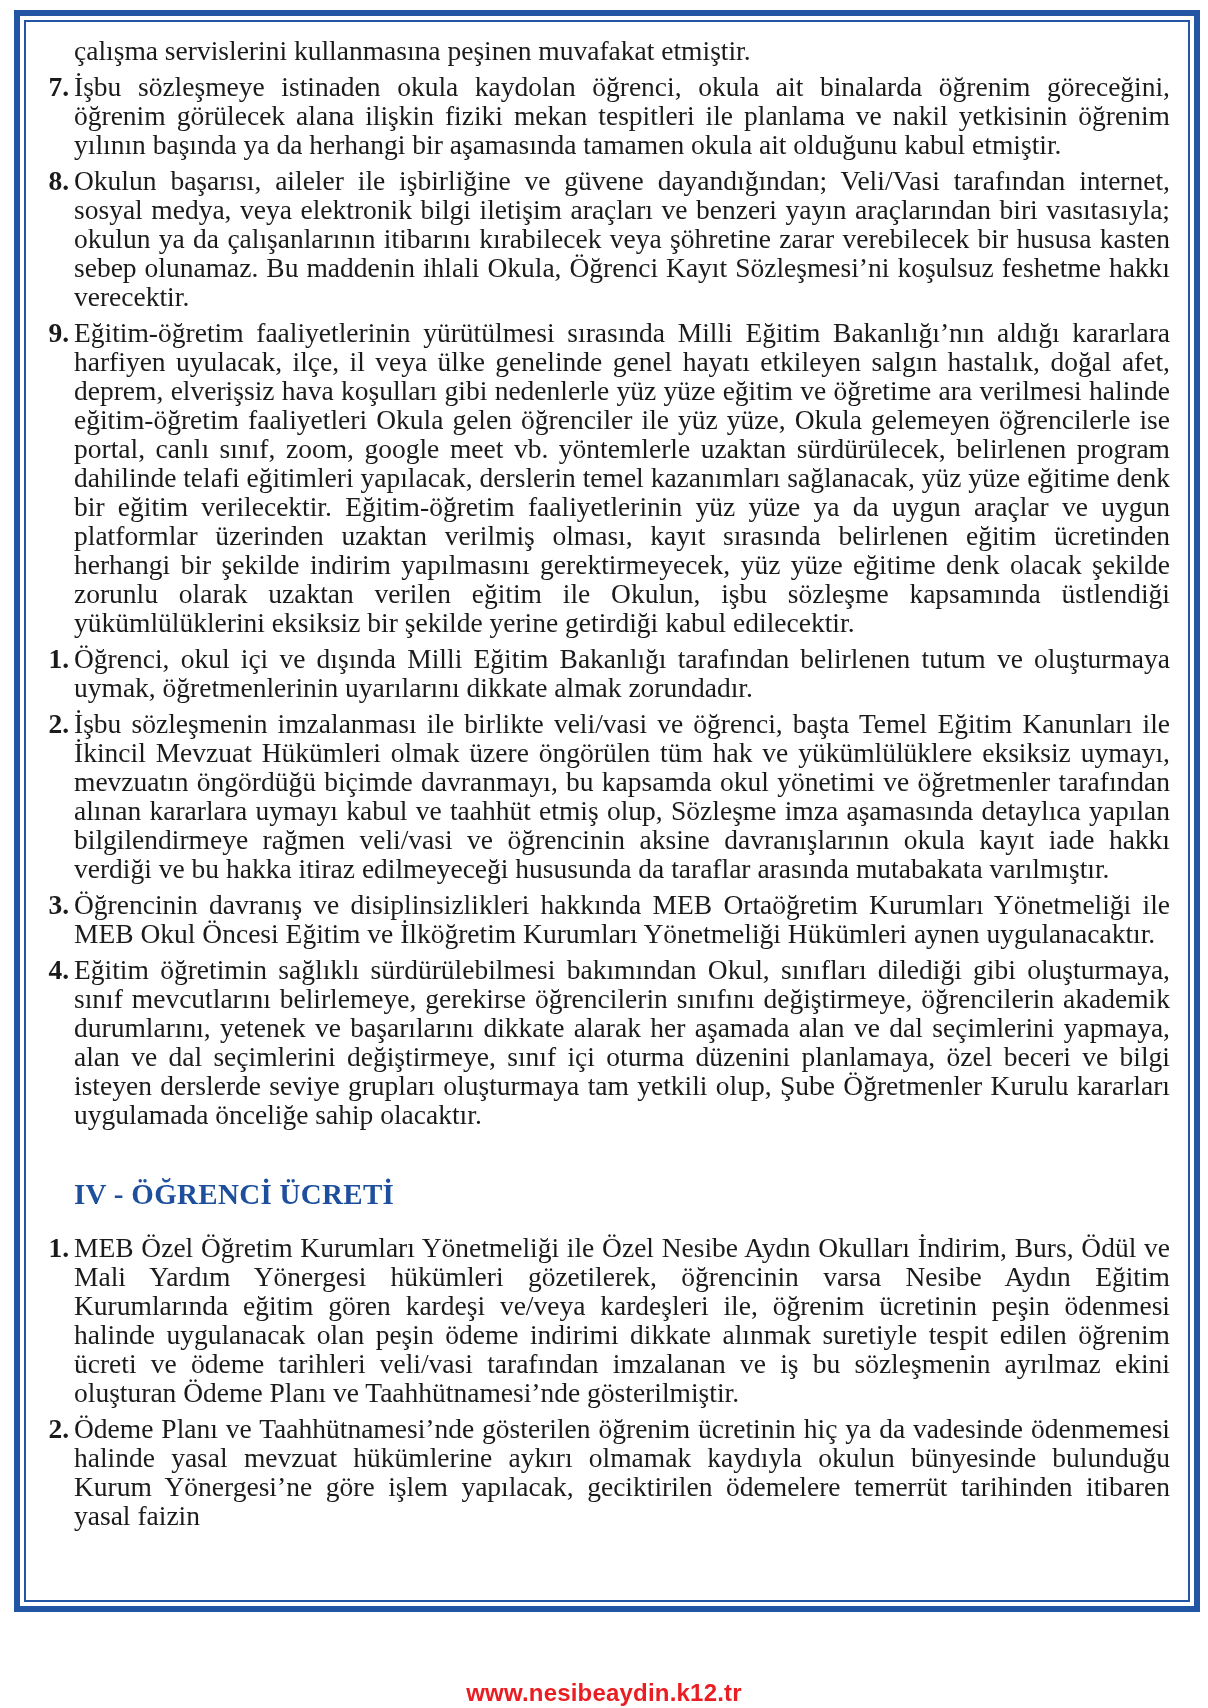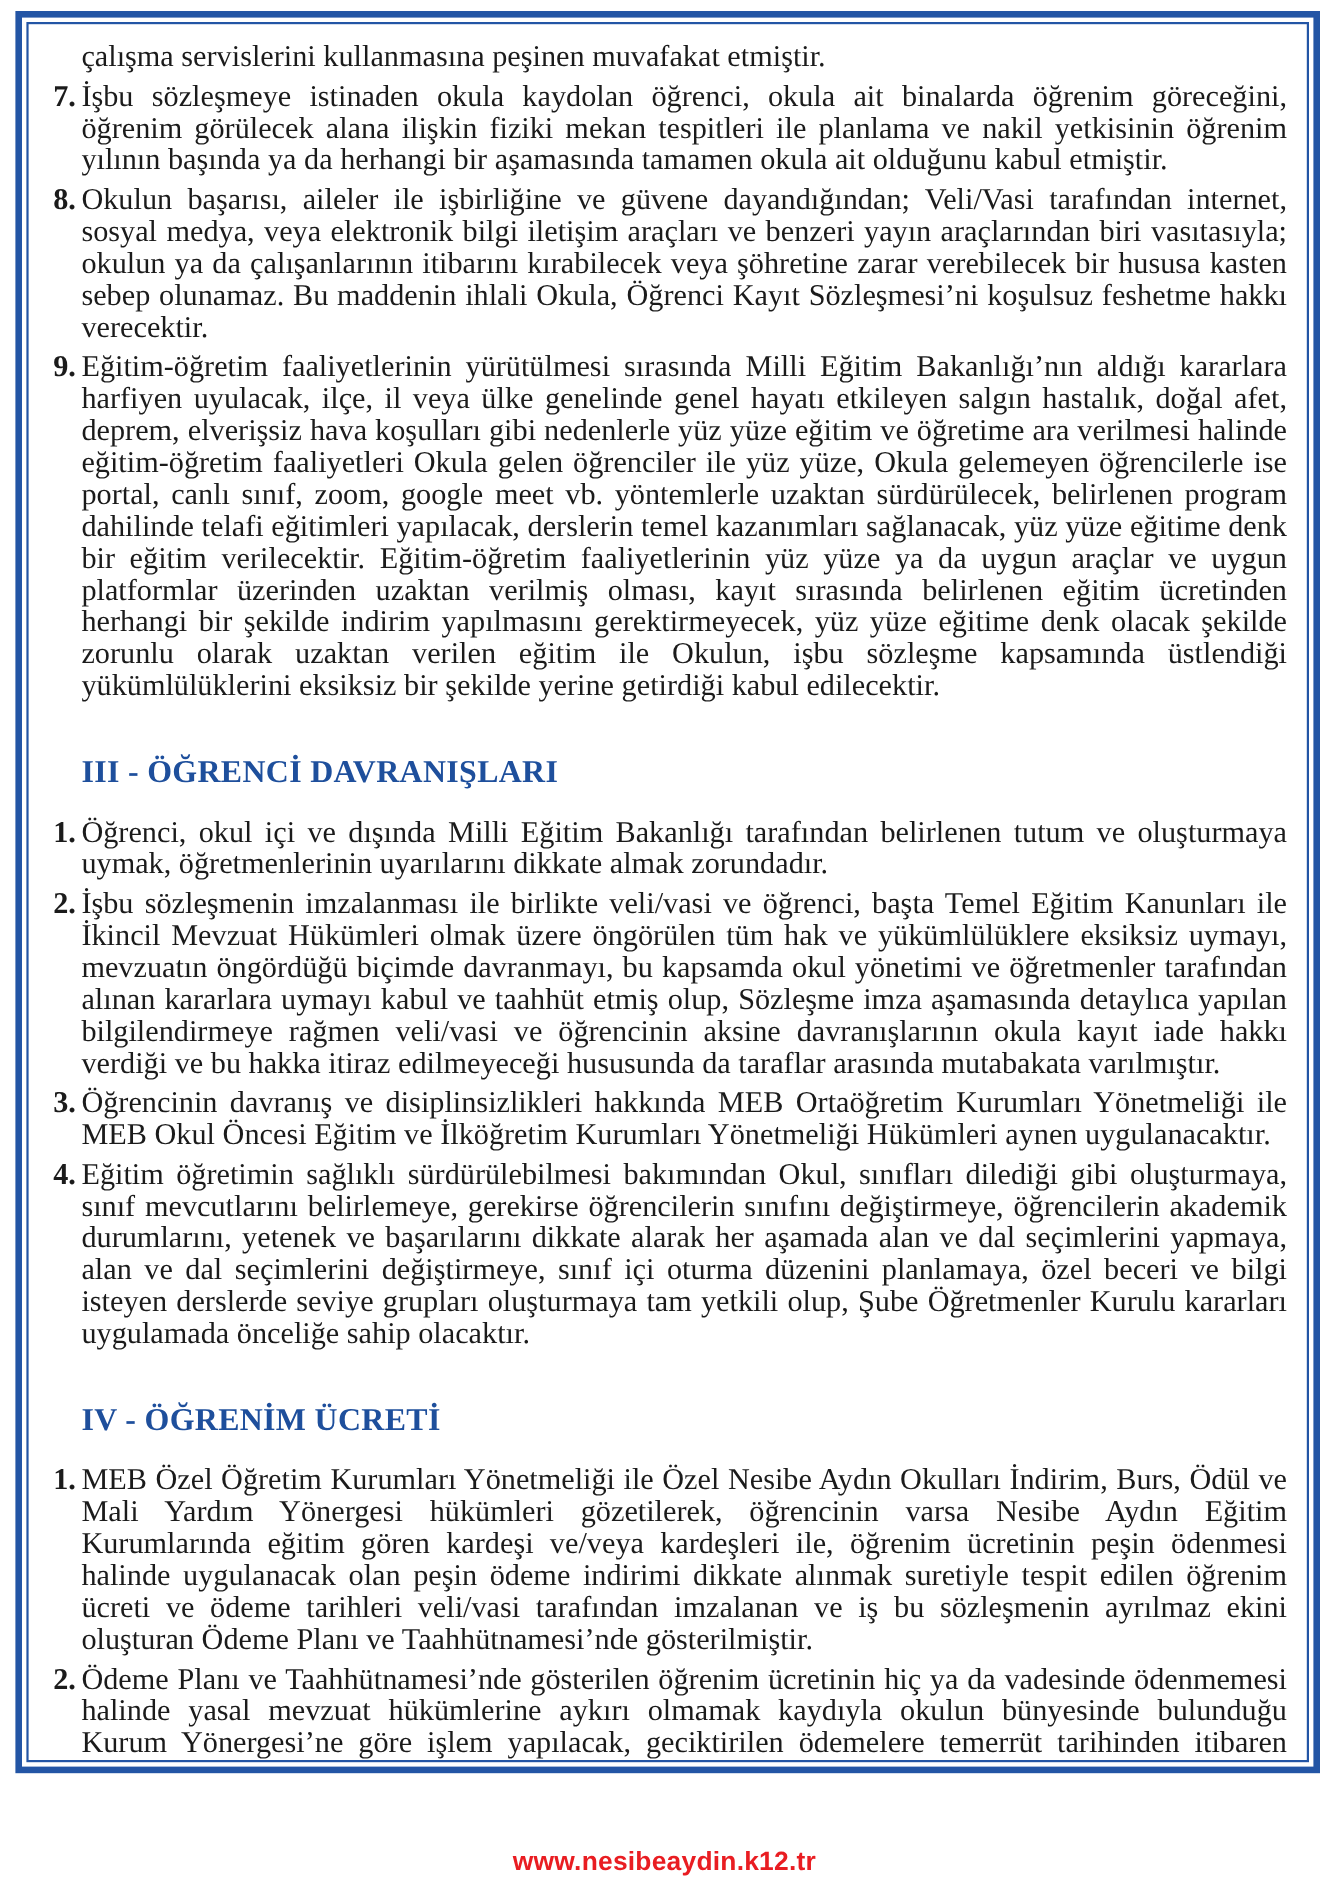--- a/index.html
+++ b/index.html
@@ -78,25 +78,24 @@
 </head>
 <body>
 
 <div class="frame">
   <div class="frame-inner">
     <div class="content">
         <div class="clause"><span>çalışma servislerini kullanmasına peşinen muvafakat etmiştir.</span></div>
         <div class="clause"><span class="num">7.</span><span>İşbu sözleşmeye istinaden okula kaydolan öğrenci, okula ait binalarda öğrenim göreceğini, öğrenim görülecek alana ilişkin fiziki mekan tespitleri ile planlama ve nakil yetkisinin öğrenim yılının başında ya da herhangi bir aşamasında tamamen okula ait olduğunu kabul etmiştir.</span></div>
         <div class="clause"><span class="num">8.</span><span>Okulun başarısı, aileler ile işbirliğine ve güvene dayandığından; Veli/Vasi tarafından internet, sosyal medya, veya elektronik bilgi iletişim araçları ve benzeri yayın araçlarından biri vasıtasıyla; okulun ya da çalışanlarının itibarını kırabilecek veya şöhretine zarar verebilecek bir hususa kasten sebep olunamaz. Bu maddenin ihlali Okula, Öğrenci Kayıt Sözleşmesi’ni koşulsuz feshetme hakkı verecektir.</span></div>
         <div class="clause"><span class="num">9.</span><span>Eğitim-öğretim faaliyetlerinin yürütülmesi sırasında Milli Eğitim Bakanlığı’nın aldığı kararlara harfiyen uyulacak, ilçe, il veya ülke genelinde genel hayatı etkileyen salgın hastalık, doğal afet, deprem, elverişsiz hava koşulları gibi nedenlerle yüz yüze eğitim ve öğretime ara verilmesi halinde eğitim-öğretim faaliyetleri Okula gelen öğrenciler ile yüz yüze, Okula gelemeyen öğrencilerle ise portal, canlı sınıf, zoom, google meet vb. yöntemlerle uzaktan sürdürülecek, belirlenen program dahilinde telafi eğitimleri yapılacak, derslerin temel kazanımları sağlanacak, yüz yüze eğitime denk bir eğitim verilecektir. Eğitim-öğretim faaliyetlerinin yüz yüze ya da uygun araçlar ve uygun platformlar üzerinden uzaktan verilmiş olması, kayıt sırasında belirlenen eğitim ücretinden herhangi bir şekilde indirim yapılmasını gerektirmeyecek, yüz yüze eğitime denk olacak şekilde zorunlu olarak uzaktan verilen eğitim ile Okulun, işbu sözleşme kapsamında üstlendiği yükümlülüklerini eksiksiz bir şekilde yerine getirdiği kabul edilecektir.</span></div>
-        <div class="heading">III - ÖĞRENCİ DAVRANIŞLARI</div>
         <div class="clause"><span class="num">1.</span><span>Öğrenci, okul içi ve dışında Milli Eğitim Bakanlığı tarafından belirlenen tutum ve oluşturmaya uymak, öğretmenlerinin uyarılarını dikkate almak zorundadır.</span></div>
         <div class="clause"><span class="num">2.</span><span>İşbu sözleşmenin imzalanması ile birlikte veli/vasi ve öğrenci, başta Temel Eğitim Kanunları ile İkincil Mevzuat Hükümleri olmak üzere öngörülen tüm hak ve yükümlülüklere eksiksiz uymayı, mevzuatın öngördüğü biçimde davranmayı, bu kapsamda okul yönetimi ve öğretmenler tarafından alınan kararlara uymayı kabul ve taahhüt etmiş olup, Sözleşme imza aşamasında detaylıca yapılan bilgilendirmeye rağmen veli/vasi ve öğrencinin aksine davranışlarının okula kayıt iade hakkı verdiği ve bu hakka itiraz edilmeyeceği hususunda da taraflar arasında mutabakata varılmıştır.</span></div>
         <div class="clause"><span class="num">3.</span><span>Öğrencinin davranış ve disiplinsizlikleri hakkında MEB Ortaöğretim Kurumları Yönetmeliği ile MEB Okul Öncesi Eğitim ve İlköğretim Kurumları Yönetmeliği Hükümleri aynen uygulanacaktır.</span></div>
         <div class="clause"><span class="num">4.</span><span>Eğitim öğretimin sağlıklı sürdürülebilmesi bakımından Okul, sınıfları dilediği gibi oluşturmaya, sınıf mevcutlarını belirlemeye, gerekirse öğrencilerin sınıfını değiştirmeye, öğrencilerin akademik durumlarını, yetenek ve başarılarını dikkate alarak her aşamada alan ve dal seçimlerini yapmaya, alan ve dal seçimlerini değiştirmeye, sınıf içi oturma düzenini planlamaya, özel beceri ve bilgi isteyen derslerde seviye grupları oluşturmaya tam yetkili olup, Şube Öğretmenler Kurulu kararları uygulamada önceliğe sahip olacaktır.</span></div>
-        <div class="heading">IV - ÖĞRENİM ÜCRETİ</div>
+        <div class="heading">IV - ÖĞRENCİ ÜCRETİ</div>
         <div class="clause"><span class="num">1.</span><span>MEB Özel Öğretim Kurumları Yönetmeliği ile Özel Nesibe Aydın Okulları İndirim, Burs, Ödül ve Mali Yardım Yönergesi hükümleri gözetilerek, öğrencinin varsa Nesibe Aydın Eğitim Kurumlarında eğitim gören kardeşi ve/veya kardeşleri ile, öğrenim ücretinin peşin ödenmesi halinde uygulanacak olan peşin ödeme indirimi dikkate alınmak suretiyle tespit edilen öğrenim ücreti ve ödeme tarihleri veli/vasi tarafından imzalanan ve iş bu sözleşmenin ayrılmaz ekini oluşturan Ödeme Planı ve Taahhütnamesi’nde gösterilmiştir.</span></div>
         <div class="clause"><span class="num">2.</span><span>Ödeme Planı ve Taahhütnamesi’nde gösterilen öğrenim ücretinin hiç ya da vadesinde ödenmemesi halinde yasal mevzuat hükümlerine aykırı olmamak kaydıyla okulun bünyesinde bulunduğu Kurum Yönergesi’ne göre işlem yapılacak, geciktirilen ödemelere temerrüt tarihinden itibaren yasal faizin</span></div>
       </div>
   </div>
 </div>
 
 <div class="footer">www.nesibeaydin.k12.tr</div>
 
 </body></html>

